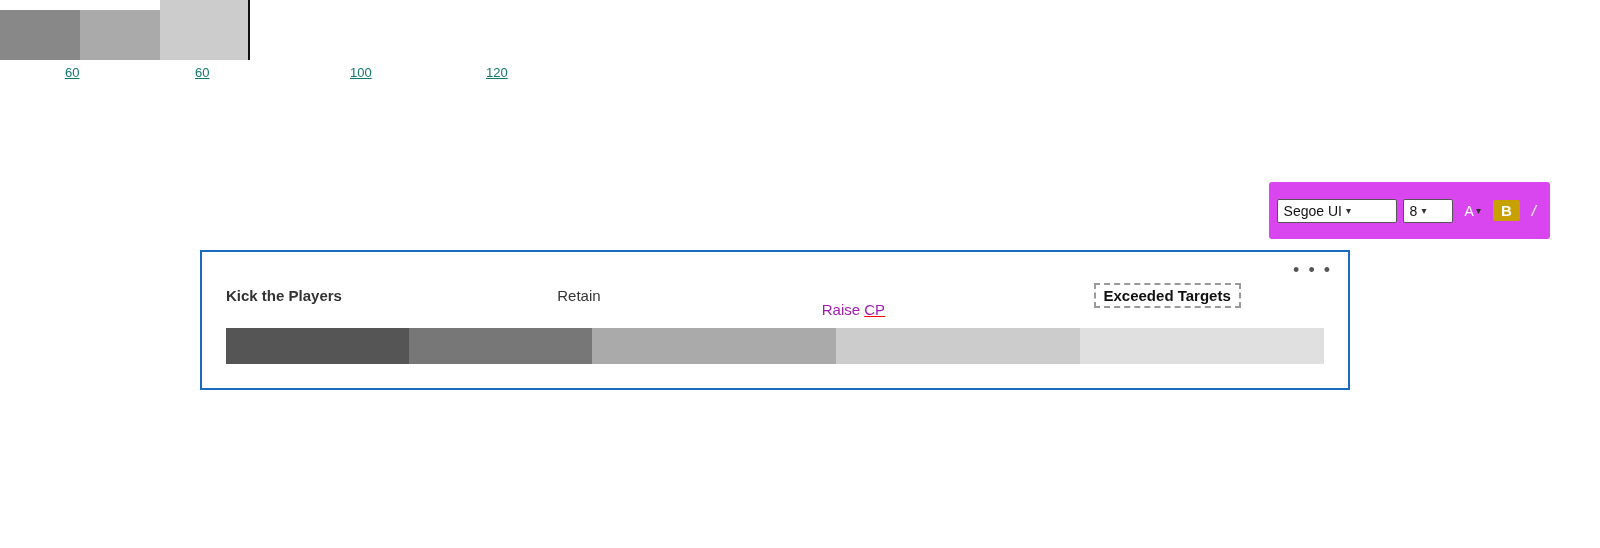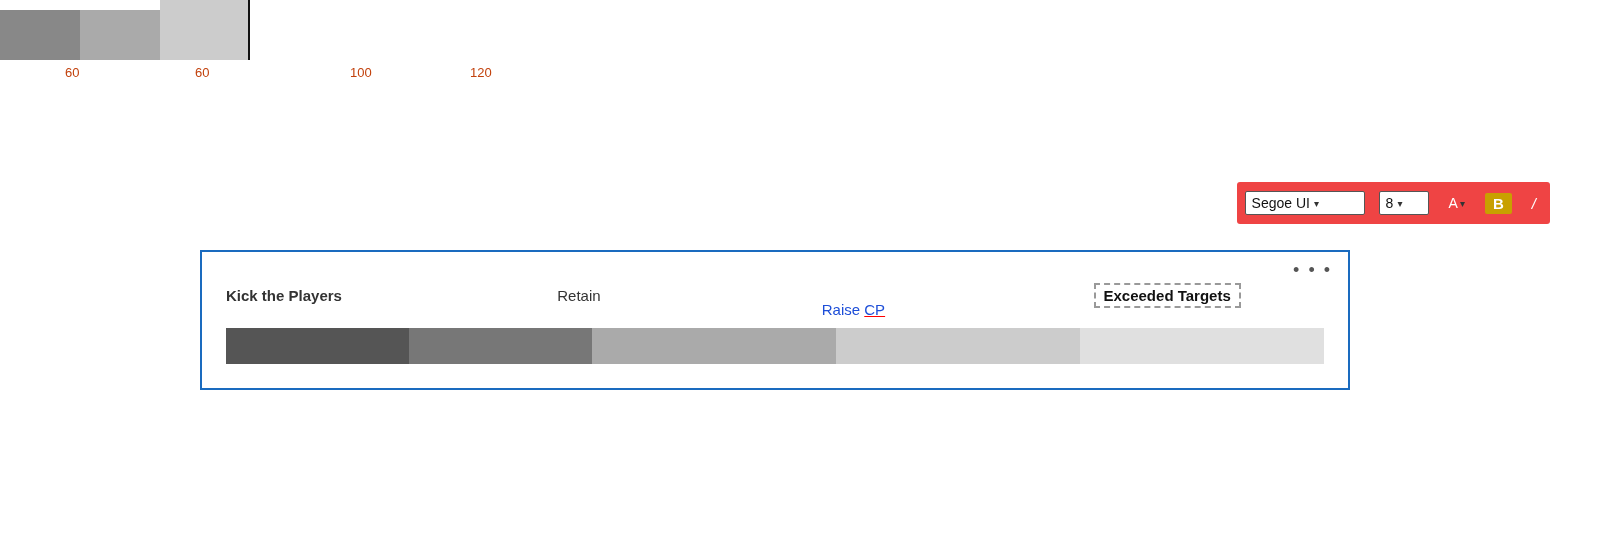--- a/index.html
+++ b/index.html
@@ -60,36 +60,37 @@
     .axis-labels {
       position: absolute;
       top: 65px;
       left: 0;
       width: 500px;
       display: flex;
     }
 
     .axis-label {
       font-size: 13px;
-      color: #c2410c;
-      position: absolute;
+      color: #0f766e;
+      position: absolute;
+      text-decoration: underline;
     }
 
     
     .toolbar {
       position: absolute;
       top: 182px;
       right: 50px;
       display: flex;
       align-items: center;
-      background: #ef4444;
+      background: #d946ef;
       border-radius: 3px;
       padding: 4px 8px;
-      gap: 14px;
-      height: 42px;
+      gap: 6px;
+      height: 57px;
     }
 
     .font-select {
       background: #ffffff;
       border: 1px solid #555;
       color: #111;
       font-size: 14px;
       padding: 3px 6px;
       border-radius: 2px;
       display: flex;
@@ -180,21 +181,21 @@
       color: #333;
       text-align: center;
     }
 
     .legend-label.first {
       text-align: left;
       font-weight: 600;
     }
 
     .legend-label.raise-cp {
-      color: #1d4ed8;
+      color: #a21caf;
       margin-top: 29px;
     }
 
     .legend-label.do-anything {
       color: #aaa;
     }
 
     .legend-label.exceeded {
       font-weight: 700;
       color: #111;
@@ -242,21 +243,21 @@
   <div class="color-blocks">
     <div class="color-block-1"></div>
     <div class="color-block-2"></div>
     <div class="color-block-3"></div>
   </div>
 
   <div class="axis-labels">
     <span class="axis-label" style="left: 65px;">60</span>
     <span class="axis-label" style="left: 195px;">60</span>
     <span class="axis-label" style="left: 350px;">100</span>
-    <span class="axis-label" style="left: 470px;">120</span>
+    <span class="axis-label" style="left: 486px;">120</span>
   </div>
 </div>
 
 <div class="toolbar">
   <div class="font-select">
     <span>Segoe UI</span>
     <span class="chevron-down">▾</span>
   </div>
 
   <div class="font-size-select">

